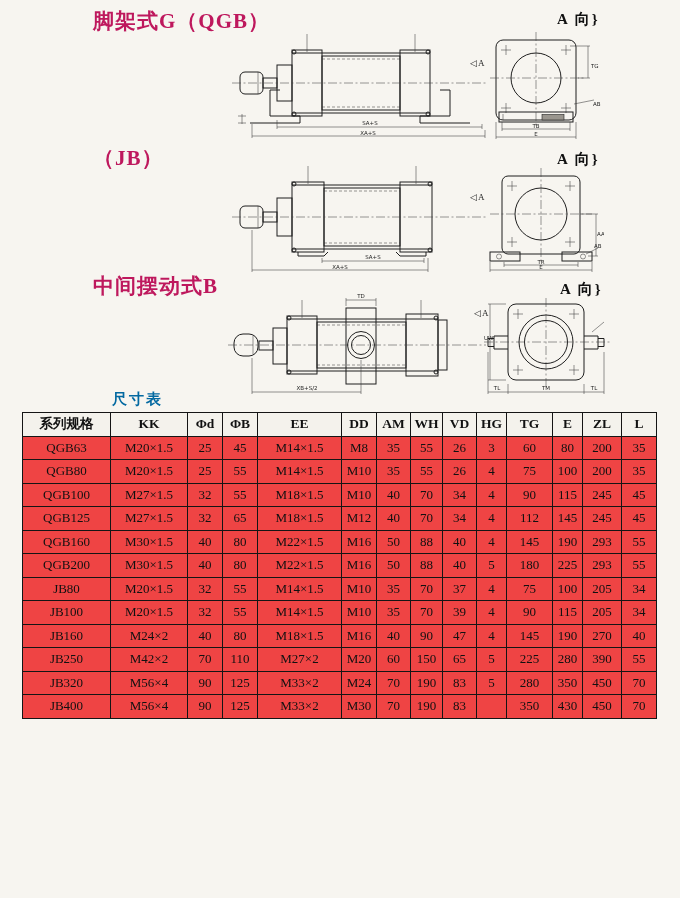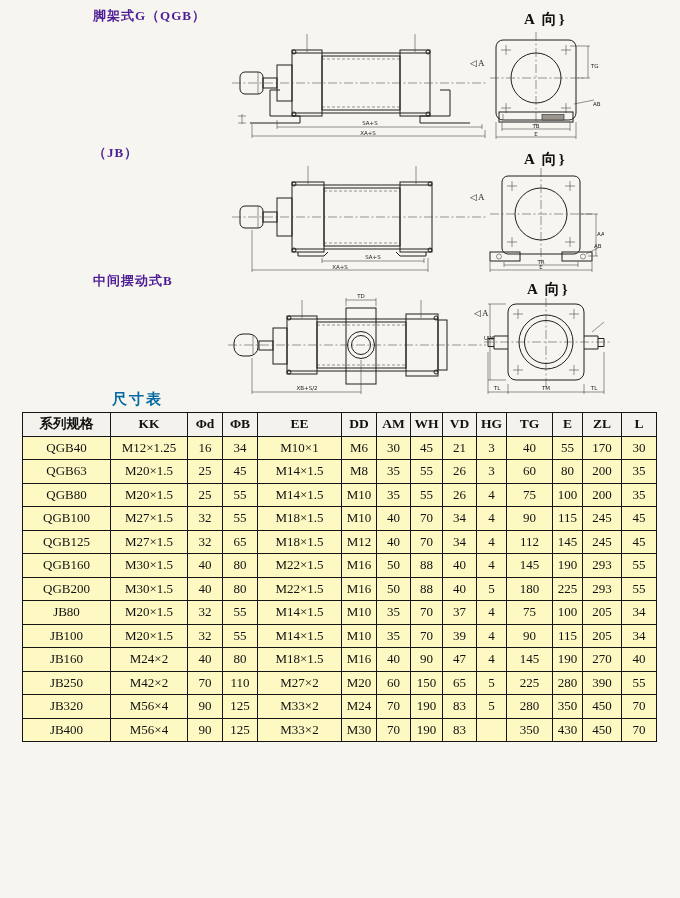--- a/index.html
+++ b/index.html
@@ -3,35 +3,35 @@
 <meta charset="utf-8">
 <style>
   html,body{margin:0;padding:0;}
   body{
     width:680px;height:898px;position:relative;
     background:#f7f5f0;
     font-family:"Liberation Serif","DejaVu Serif",serif;
     color:#1a1a1a;overflow:hidden;
   }
   .abs{position:absolute;}
-  .sec-label{font-size:13px;font-weight:600;letter-spacing:1px;color:#4c1d95;}
-  .view-label{font-size:15px;font-weight:600;letter-spacing:2px;color:#111;}
+  .sec-label{font-size:21px;font-weight:600;letter-spacing:1px;color:#be185d;}
+  .view-label{font-size:15px;font-weight:600;letter-spacing:2px;color:#111;margin-left:33px;}
   .arrow-a{font-size:9px;color:#222;letter-spacing:1px;}
   .tbl-title{font-size:15px;font-weight:700;letter-spacing:2px;color:#0369a1;}
   svg{display:block;}
   svg .ln{stroke:#1f1f1f;stroke-width:1;fill:none;}
   svg .thin{stroke:#3a3a3a;stroke-width:0.55;fill:none;}
   svg .cl{stroke:#444;stroke-width:0.55;fill:none;stroke-dasharray:9 2.5 2 2.5;}
   svg .dash{stroke:#333;stroke-width:0.5;fill:none;stroke-dasharray:3 2;}
   svg .fillg{fill:#9a968e;stroke:#1f1f1f;stroke-width:0.6;}
   svg text{font-family:"DejaVu Sans",sans-serif;font-size:5.5px;fill:#222;}
   table.dims{
     position:absolute;left:22px;top:412px;width:618px;
     border-collapse:collapse;table-layout:fixed;
-    background:#fef9c3;
+    background:#ef4444;
   }
   table.dims th,table.dims td{
     border:1.6px solid #151515;
     text-align:center;vertical-align:middle;
     height:22.5px;padding:0 1px;
     font-size:13px;font-weight:400;color:#111;
     overflow:hidden;white-space:nowrap;
   }
   table.dims th{font-weight:700;font-size:13.5px;background:#f4f2ec;}
 </style>
@@ -297,36 +297,20 @@
         <th>VD</th>
         <th>HG</th>
         <th>TG</th>
         <th>E</th>
         <th>ZL</th>
         <th>L</th>
       </tr>
     </thead>
   <tbody id="tbody">
       <tr>
-        <td>QGB40</td>
-        <td>M12×1.25</td>
-        <td>16</td>
-        <td>34</td>
-        <td>M10×1</td>
-        <td>M6</td>
-        <td>30</td>
-        <td>45</td>
-        <td>21</td>
-        <td>3</td>
-        <td>40</td>
-        <td>55</td>
-        <td>170</td>
-        <td>30</td>
-      </tr>
-      <tr>
         <td>QGB63</td>
         <td>M20×1.5</td>
         <td>25</td>
         <td>45</td>
         <td>M14×1.5</td>
         <td>M8</td>
         <td>35</td>
         <td>55</td>
         <td>26</td>
         <td>3</td>

